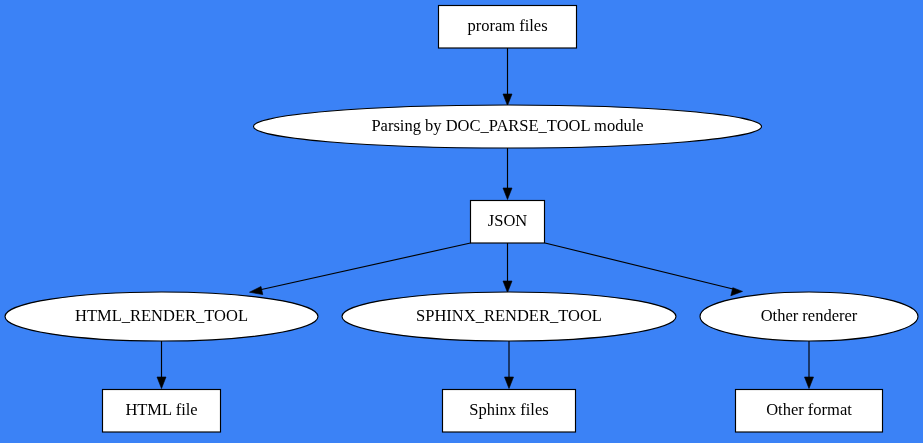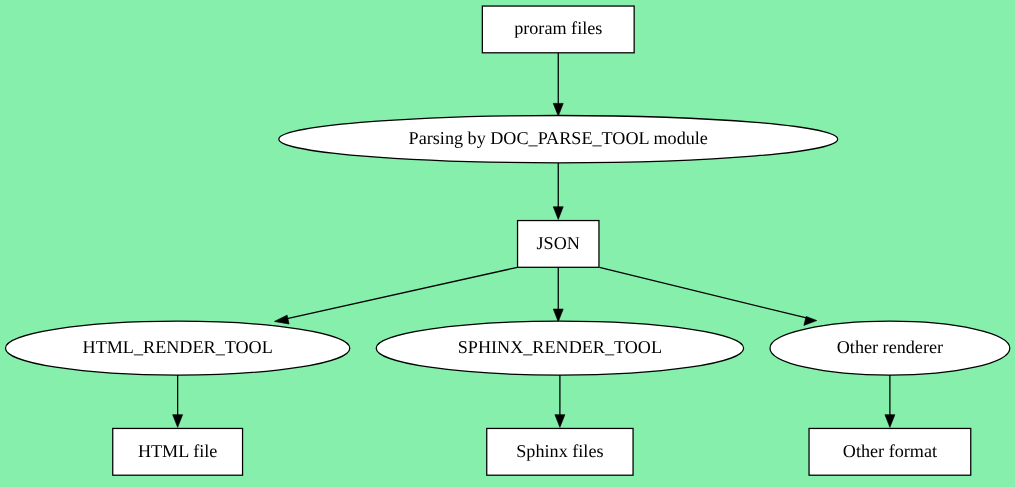--- a/index.html
+++ b/index.html
@@ -10,21 +10,21 @@
   body {
     width: 923px;
     height: 443px;
     font-family: "Liberation Serif", "DejaVu Serif", serif;
     overflow: hidden;
   }
   #diagram-root {
     position: relative;
     width: 923px;
     height: 443px;
-    background: #86efac;
+    background: #3b82f6;
   }
   svg.graph {
     display: block;
     width: 923px;
     height: 443px;
   }
   .node-shape {
     fill: #ffffff;
     stroke: #000000;
     stroke-width: 1.15;

